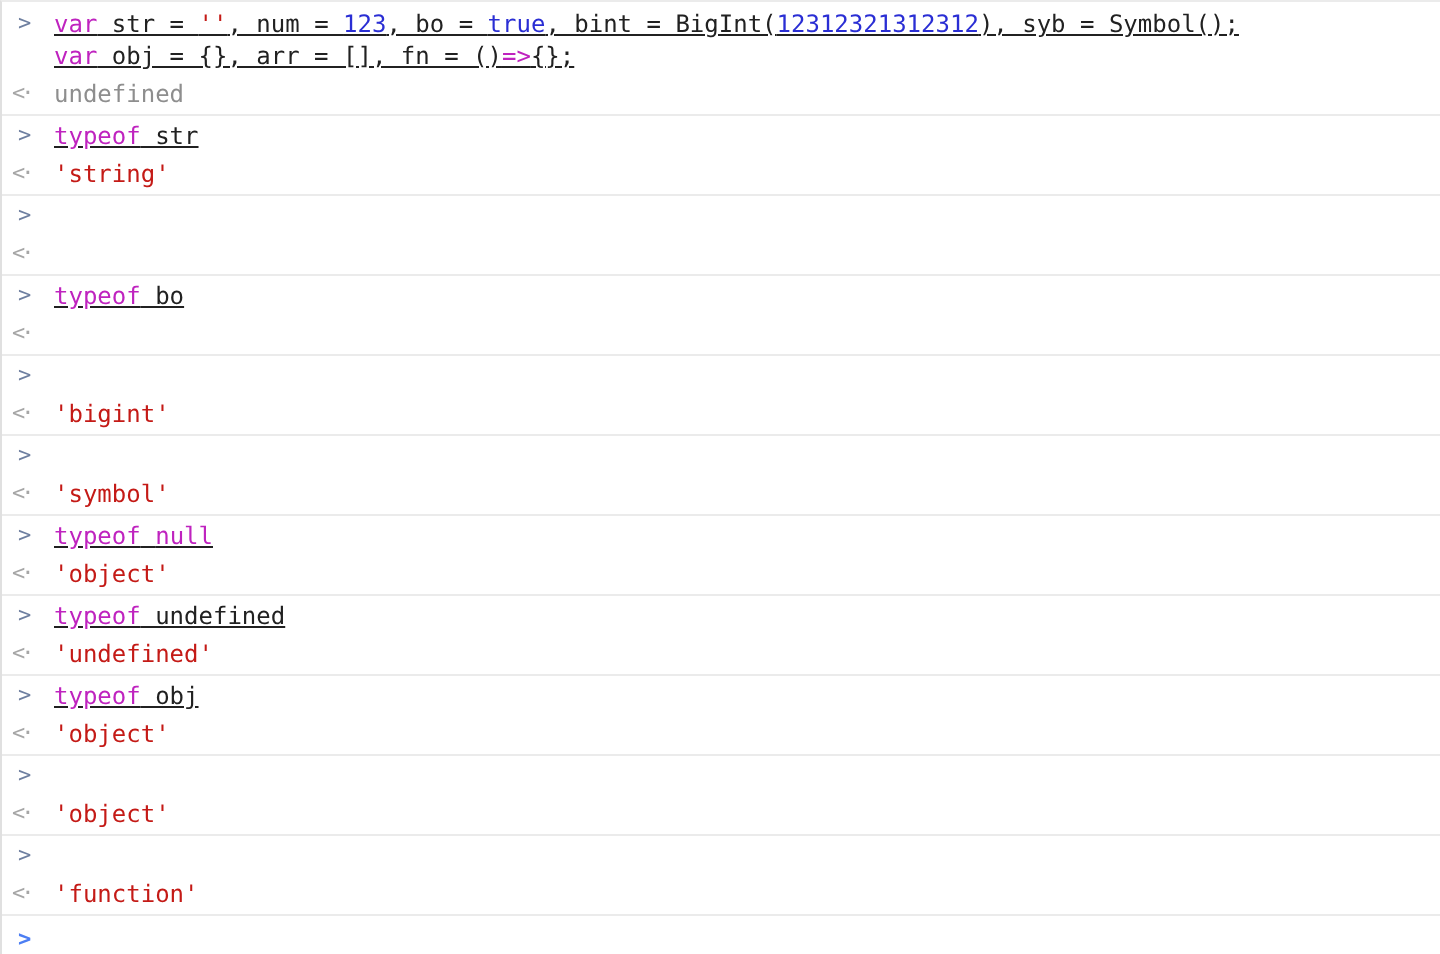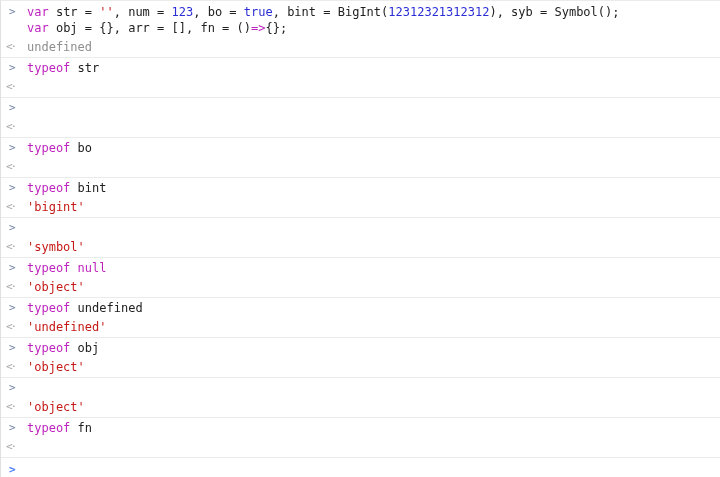--- a/index.html
+++ b/index.html
@@ -25,21 +25,21 @@
     flex:0 0 26px;padding-left:8px;user-select:none;
     font-size:11px;line-height:16px;
   }
   .command .gutter{color:var(--prompt-history);}
   .result .gutter{color:var(--result-arrow);padding-left:5px;letter-spacing:-2px;}
   .prompt .gutter{color:var(--prompt-active);font-weight:bold;}
   .command{padding-top:2px;}
   .result{border-bottom:1px solid var(--separator);}
   .prompt{padding-top:4px;}
   .cmd-body,.res-body{flex:1;white-space:pre-wrap;}
-  .cmd-line{white-space:pre-wrap;}
+  .cmd-line{white-space:pre-wrap;text-decoration:underline;}
   .input-area{flex:1;height:16px;outline:none;}
   .tok-kw{color:var(--keyword);}
   .tok-num{color:var(--number);}
   .tok-str{color:var(--string);}
   .tok-plain{color:var(--plain);}
   .tok-muted{color:var(--muted);}
 </style>
 </head>
 <body>
 
@@ -52,37 +52,37 @@
       <div class="row result">
         <span class="gutter">&lt;·</span>
         <div class="res-body"><span class="tok tok-muted">undefined</span></div>
       </div>
       <div class="row command">
         <span class="gutter">&gt;</span>
         <div class="cmd-body"><div class="cmd-line"><span class="tok tok-kw">typeof</span><span class="tok tok-plain"> str</span></div></div>
       </div>
       <div class="row result">
         <span class="gutter">&lt;·</span>
+        <div class="res-body"><span class="tok tok-str">'string'</span></div>
       </div>
       <div class="row command">
         <span class="gutter">&gt;</span>
       </div>
       <div class="row result">
         <span class="gutter">&lt;·</span>
       </div>
       <div class="row command">
         <span class="gutter">&gt;</span>
         <div class="cmd-body"><div class="cmd-line"><span class="tok tok-kw">typeof</span><span class="tok tok-plain"> bo</span></div></div>
       </div>
       <div class="row result">
         <span class="gutter">&lt;·</span>
       </div>
       <div class="row command">
         <span class="gutter">&gt;</span>
-        <div class="cmd-body"><div class="cmd-line"><span class="tok tok-kw">typeof</span><span class="tok tok-plain"> bint</span></div></div>
       </div>
       <div class="row result">
         <span class="gutter">&lt;·</span>
         <div class="res-body"><span class="tok tok-str">'bigint'</span></div>
       </div>
       <div class="row command">
         <span class="gutter">&gt;</span>
       </div>
       <div class="row result">
         <span class="gutter">&lt;·</span>
@@ -114,23 +114,23 @@
       </div>
       <div class="row command">
         <span class="gutter">&gt;</span>
       </div>
       <div class="row result">
         <span class="gutter">&lt;·</span>
         <div class="res-body"><span class="tok tok-str">'object'</span></div>
       </div>
       <div class="row command">
         <span class="gutter">&gt;</span>
-        <div class="cmd-body"><div class="cmd-line"><span class="tok tok-kw">typeof</span><span class="tok tok-plain"> fn</span></div></div>
       </div>
       <div class="row result">
         <span class="gutter">&lt;·</span>
+        <div class="res-body"><span class="tok tok-str">'function'</span></div>
       </div>
       <div class="row prompt">
         <span class="gutter">&gt;</span>
         <div class="input-area"></div>
       </div>
     </div>
 </div>
 
 </body></html>

